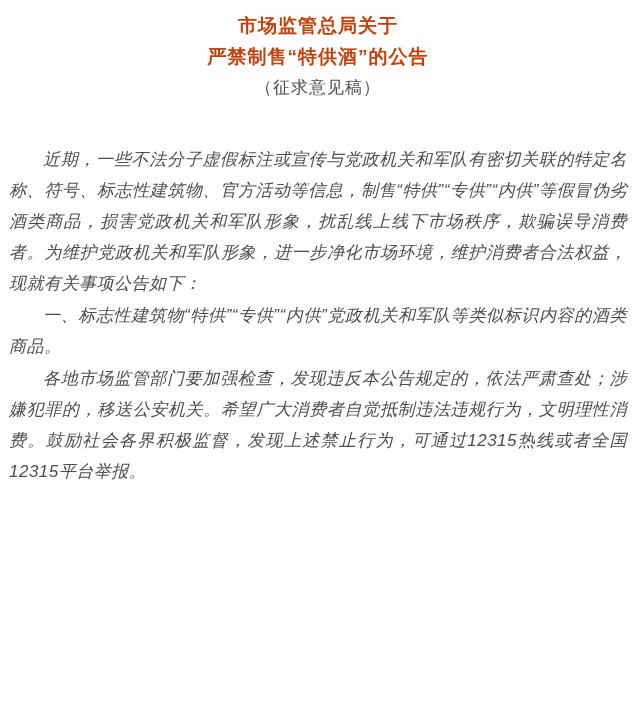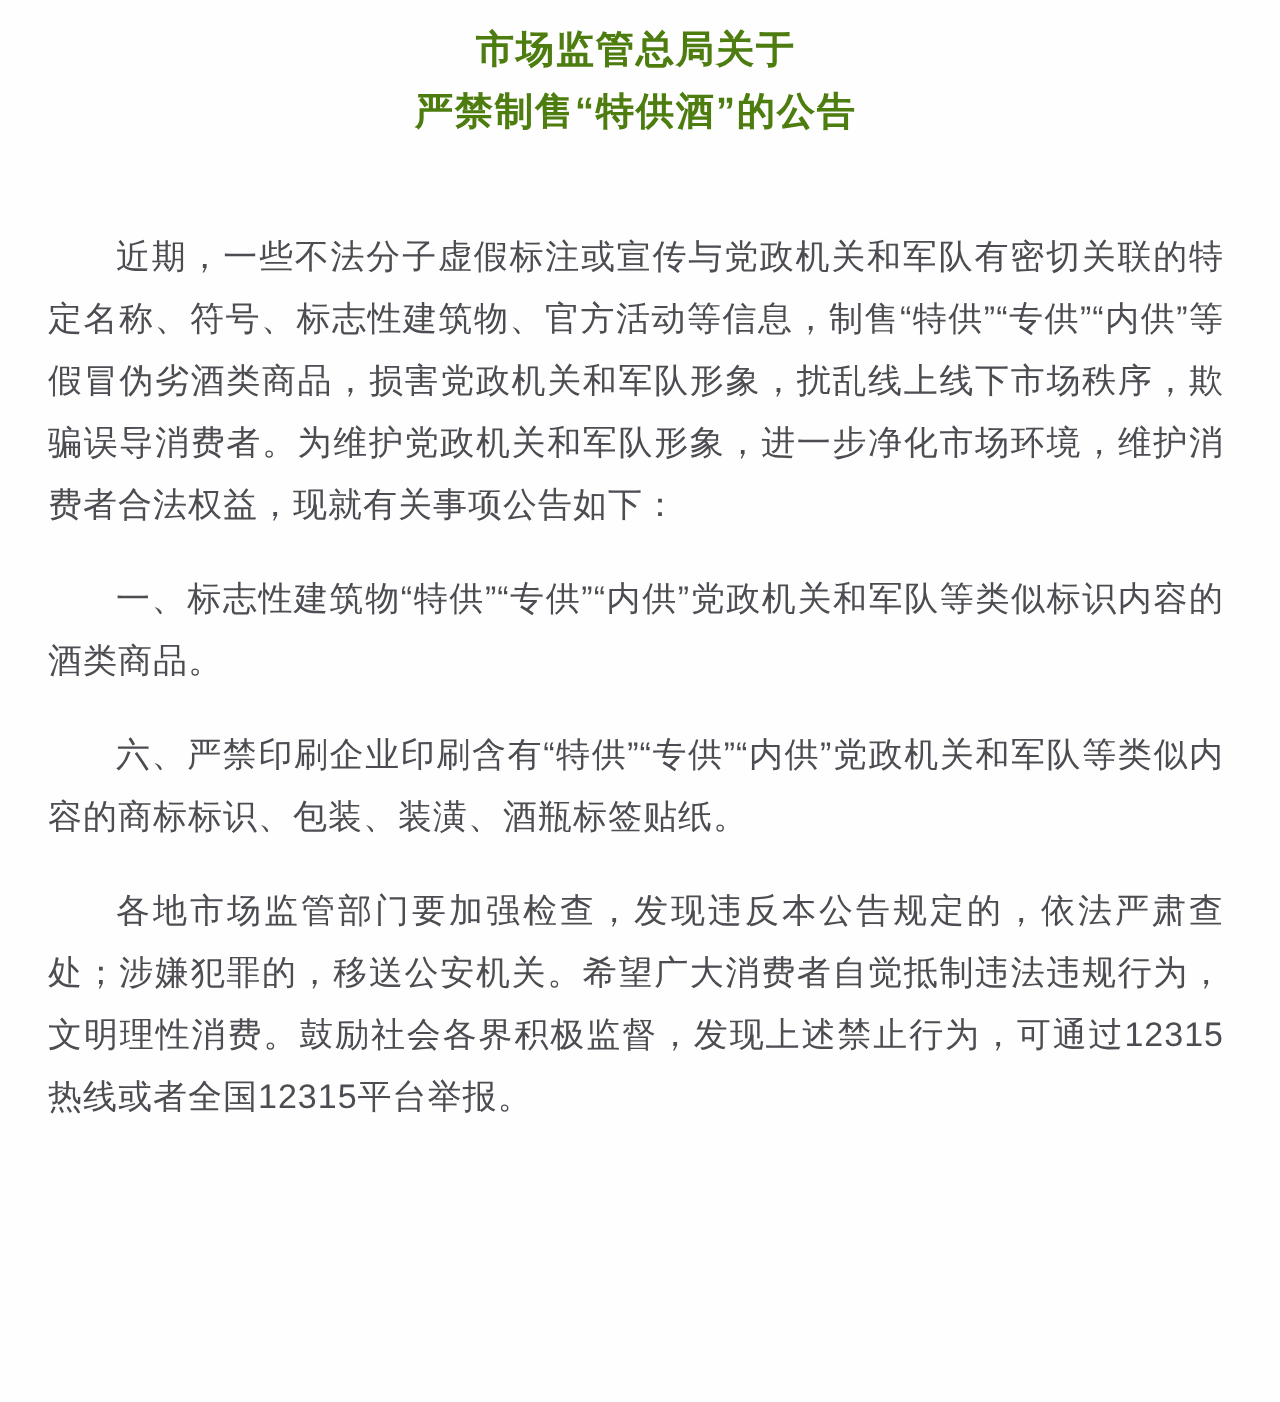--- a/index.html
+++ b/index.html
@@ -15,65 +15,66 @@
     background: #fefefe;
     padding: 10px 12px 0 8px;
     overflow: hidden;
     font-family: "Liberation Sans", "DejaVu Sans", sans-serif;
   }
   .doc-title {
     text-align: center;
     font-size: 19px;
     font-weight: 700;
     line-height: 31px;
-    color: #4d7c0f;
+    color: #c2410c;
     letter-spacing: 1px;
   }
   .doc-subtitle {
     text-align: center;
     font-size: 17px;
     font-weight: 400;
     line-height: 31px;
     color: #4d4d54;
     letter-spacing: 1px;
   }
   .doc-body {
     margin-top: 41px;
     font-size: 17px;
     line-height: 31px;
     color: #4c4c52;
     text-align: justify;
     text-justify: inter-ideograph;
     letter-spacing: 0.5px;
   }
   .doc-body p {
-    margin: 16px;
+    margin: 1px;
     padding: 0;
     text-indent: 2em;
+    font-style: italic;
   }
 </style>
 </head>
 <body>
 
 <div class="page">
 
   <div class="doc-title">
     <div>市场监管总局关于</div>
     <div>严禁制售“特供酒”的公告</div>
   </div>
 
+  <div class="doc-subtitle">（征求意见稿）</div>
 
   <div class="doc-body">
     <p>近期，一些不法分子虚假标注或宣传与党政机关和军队有密切关联的特定名称、符号、标志性建筑物、官方活动等信息，制售“特供”“专供”“内供”等假冒伪劣酒类商品，损害党政机关和军队形象，扰乱线上线下市场秩序，欺骗误导消费者。为维护党政机关和军队形象，进一步净化市场环境，维护消费者合法权益，现就有关事项公告如下：</p>
 
     <p>一、标志性建筑物“特供”“专供”“内供”党政机关和军队等类似标识内容的酒类商品。</p>
 
 
 
 
 
-    <p>六、严禁印刷企业印刷含有“特供”“专供”“内供”党政机关和军队等类似内容的商标标识、包装、装潢、酒瓶标签贴纸。</p>
 
     <p>各地市场监管部门要加强检查，发现违反本公告规定的，依法严肃查处；涉嫌犯罪的，移送公安机关。希望广大消费者自觉抵制违法违规行为，文明理性消费。鼓励社会各界积极监督，发现上述禁止行为，可通过12315热线或者全国12315平台举报。</p>
 
   </div>
 
 </div>
 
 </body></html>

